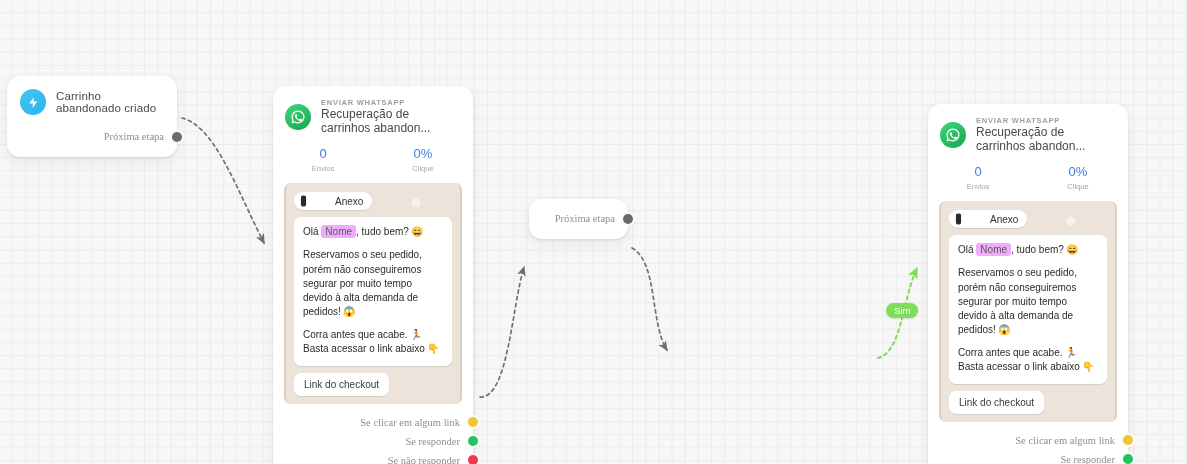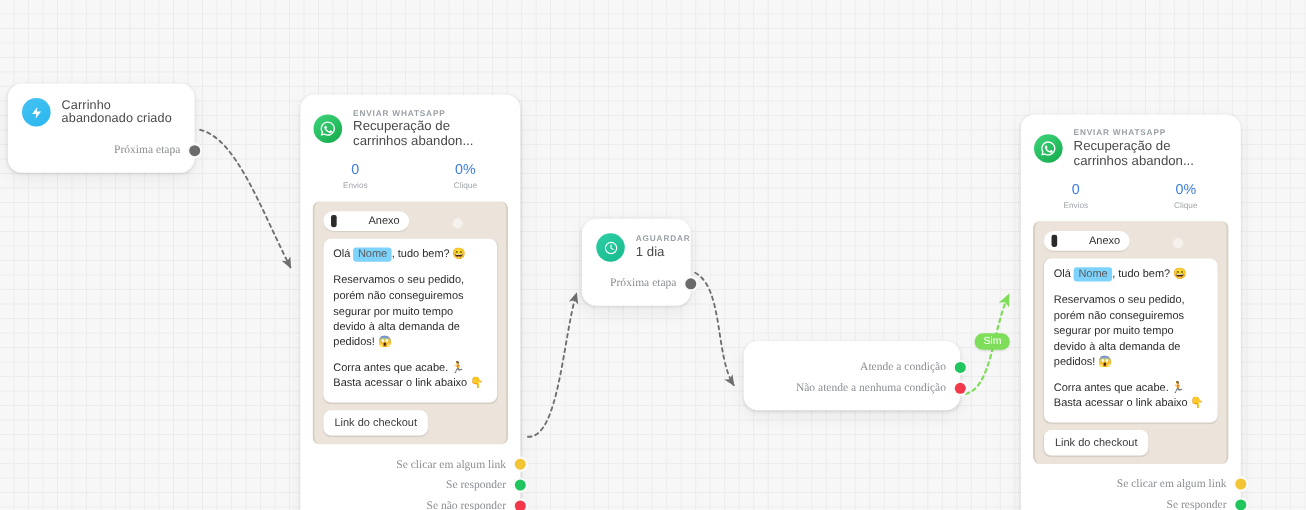--- a/index.html
+++ b/index.html
@@ -154,21 +154,21 @@
     border-radius: 7px;
     padding: 8px 9px 9px 9px;
     box-shadow: 0 1px 1px rgba(0,0,0,.10);
     font-size: 10px;
     color: #2b2b2b;
     line-height: 1.42;
   }
   .bubble p { margin: 0 0 9px 0; }
   .bubble p:last-child { margin-bottom: 0; }
   .var-chip {
-    background: #7dd3fc;
+    background: #f0abfc;
     border-radius: 3px;
     padding: 1px 4px;
     color: #5c5c5c;
   }
   .btn-checkout {
     display: inline-block;
     background: #fff;
     border-radius: 7px;
     padding: 6px 10px;
     font-size: 10px;
@@ -283,51 +283,29 @@
       </div>
       <div class="port">
         <span class="port-label">Se não responder</span>
         <span class="port-dot dot-red"></span>
       </div>
 
     </div>
   </div>
 
   <div class="node" style="left:529px; top:199px; width:99px;">
-    <div class="simple-head">
-      <span class="node-icon icon-wait">
-        <svg width="15" height="15" viewBox="0 0 24 24">
-          <circle cx="12" cy="12" r="8.2" fill="none" stroke="#ffffff" stroke-width="1.7"></circle>
-          <path d="M12 7.6 V12.3 L15.1 14.1" fill="none" stroke="#ffffff" stroke-width="1.7" stroke-linecap="round"></path>
-        </svg>
-      </span>
-      <div>
-        <div class="kicker">AGUARDAR</div>
-        <div class="kicker-title">1 dia</div>
-      </div>
-    </div>
     <div class="ports" style="margin-top:10px;">
       <div class="port">
         <span class="port-label">Próxima etapa</span>
         <span class="port-dot dot-gray"></span>
       </div>
     </div>
   </div>
 
   <div class="node" style="left:676px; top:310px; width:197px;">
-    <div class="ports" style="margin-top:14px;">
-      <div class="port">
-        <span class="port-label">Atende a condição</span>
-        <span class="port-dot dot-green"></span>
-      </div>
-      <div class="port">
-        <span class="port-label">Não atende a nenhuma condição</span>
-        <span class="port-dot dot-red"></span>
-      </div>
-    </div>
   </div>
 
   <div class="edge-badge" style="left:886px; top:303px;">Sim</div>
 
   <div class="node" style="left:928px; top:104px; width:200px;">
     <div class="wa-head">
       <span class="node-icon icon-wa">
         <svg width="16" height="16" viewBox="0 0 24 24">
           <path fill="#ffffff" d="M12 2.2A9.7 9.7 0 0 0 3.6 16.8L2.4 21.6l4.95-1.22A9.7 9.7 0 1 0 12 2.2zm0 1.8a7.9 7.9 0 1 1-4.1 14.65l-.33-.2-2.7.66.7-2.63-.2-.34A7.9 7.9 0 0 1 12 4zm-3.1 4c-.18 0-.46.07-.7.33-.24.26-.92.9-.92 2.2 0 1.3.94 2.55 1.07 2.73.13.17 1.82 2.9 4.5 3.95 2.23.87 2.68.7 3.17.65.49-.04 1.57-.64 1.79-1.26.22-.62.22-1.15.16-1.26-.07-.11-.24-.18-.5-.3-.26-.13-1.57-.78-1.81-.86-.24-.09-.42-.13-.6.13-.17.26-.68.86-.83 1.04-.16.17-.31.2-.57.07-.26-.13-1.12-.41-2.13-1.31-.79-.7-1.32-1.57-1.47-1.83-.16-.26-.02-.4.11-.53.12-.12.26-.31.39-.46.13-.16.17-.27.26-.45.09-.18.04-.33-.02-.46-.07-.13-.59-1.44-.81-1.97-.21-.51-.43-.44-.59-.45h-.5z"></path>
         </svg>

